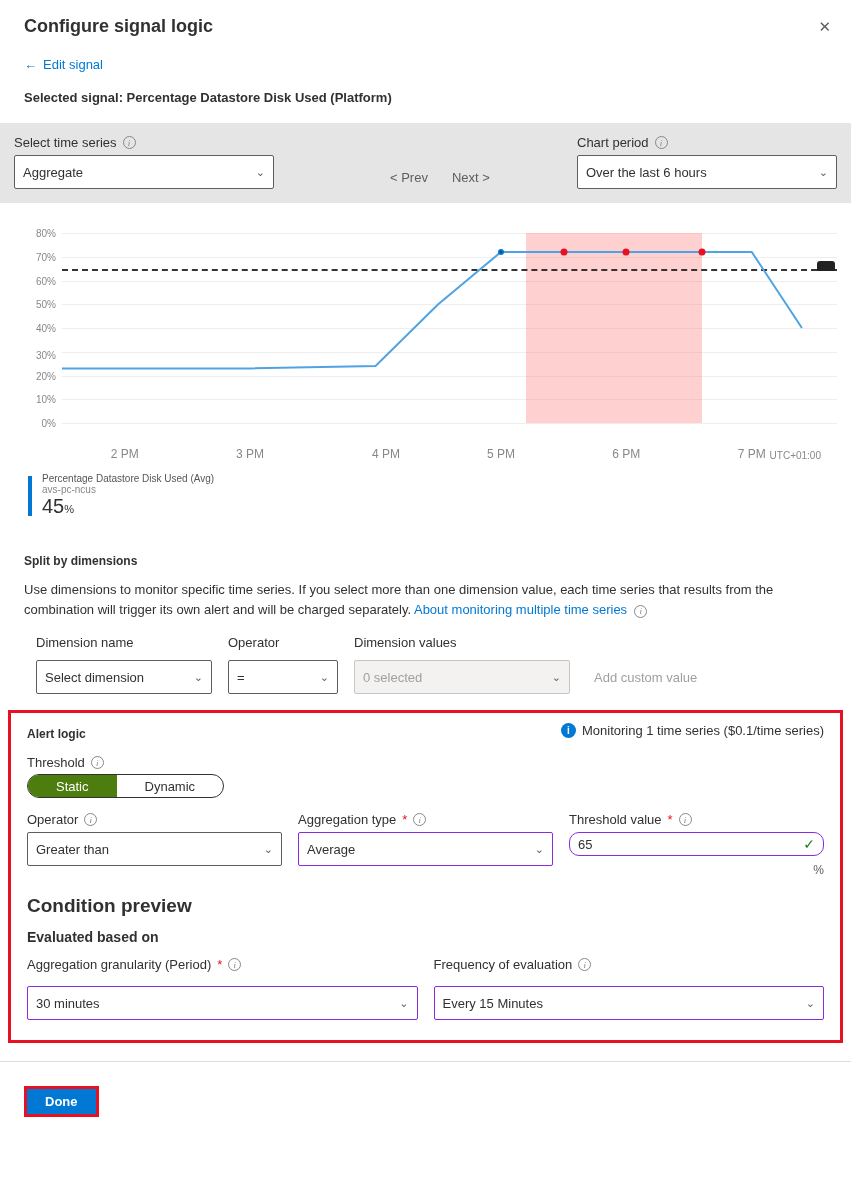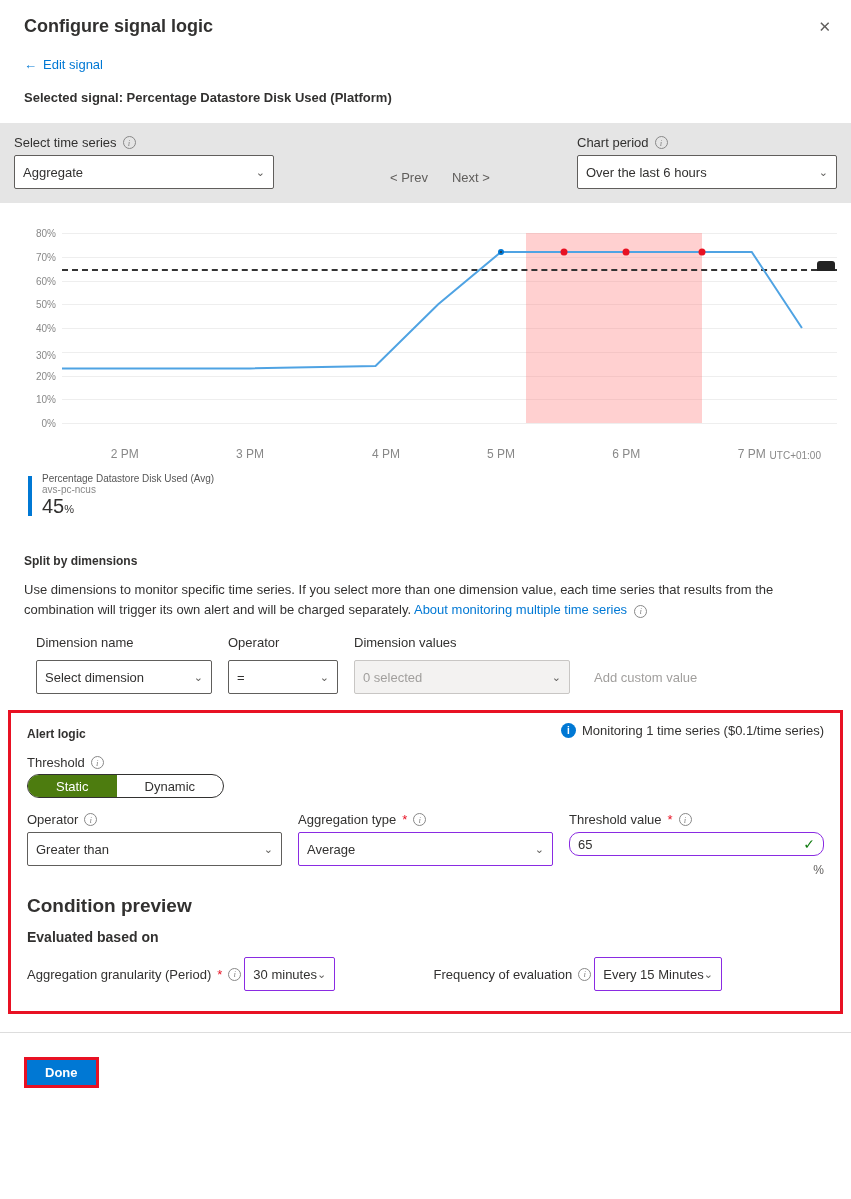--- a/index.html
+++ b/index.html
@@ -93,21 +93,21 @@
   .row3 > div { flex: 1; display: flex; flex-direction: column; gap: 5px; }
   .req { color: #e81123; }
   .threshold-input {
     height: 24px; border: 1px solid #8a2be2; border-radius: 10px;
     display: flex; align-items: center; justify-content: space-between; padding: 0 8px;
   }
   .check { color: #107c10; font-size: 14px; }
   .pct-suffix { text-align: right; font-size: 12px; color: #605e5c; margin-top: 2px; }
   .preview { font-style: italic; color: #605e5c; margin: 8px 0 18px 0; }
   .row2 { display: flex; gap: 16px; margin-top: 6px; }
-  .row2 > div { flex: 1; display: flex; flex-direction: row; gap: 3px; }
+  .row2 > div { flex: 1; display: flex; flex-direction: column; gap: 14px; }
   
   .footer-divider { border-top: 1px solid #ddd; margin: 18px 0 0 0; }
   .footer { padding: 24px; }
   .done-btn {
     display: inline-block; background: #0078d4; color: #fff; font-weight: 600;
     padding: 5px 18px; border: 3px solid #e81123; font-size: 13px; cursor: pointer;
   }
 </style>
 </head>
 <body>

